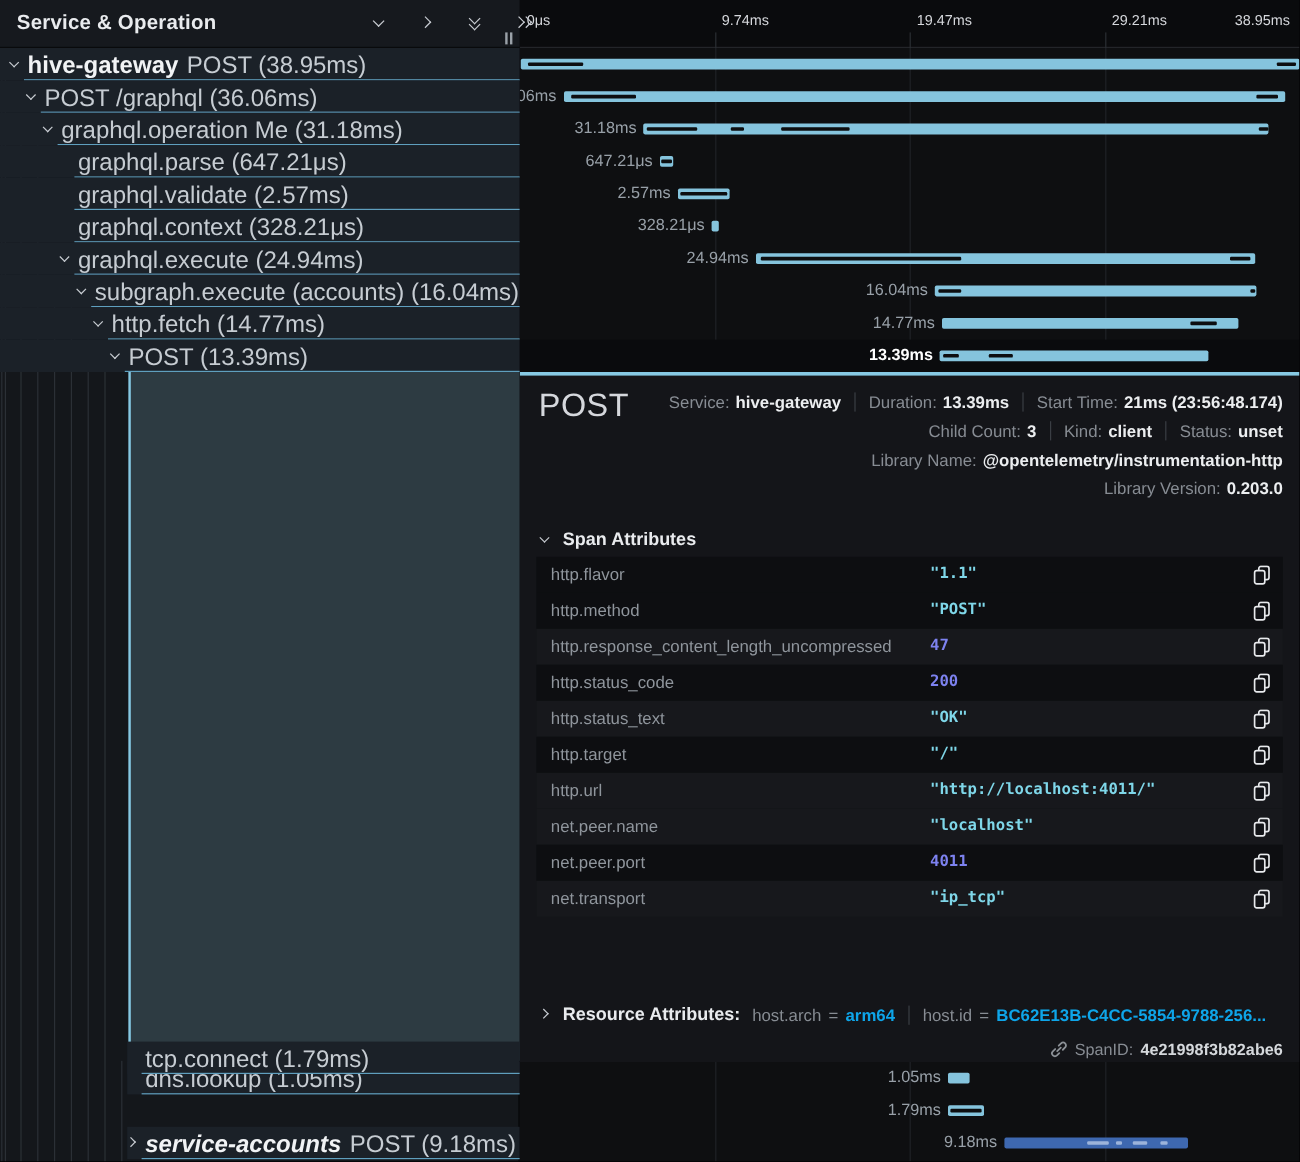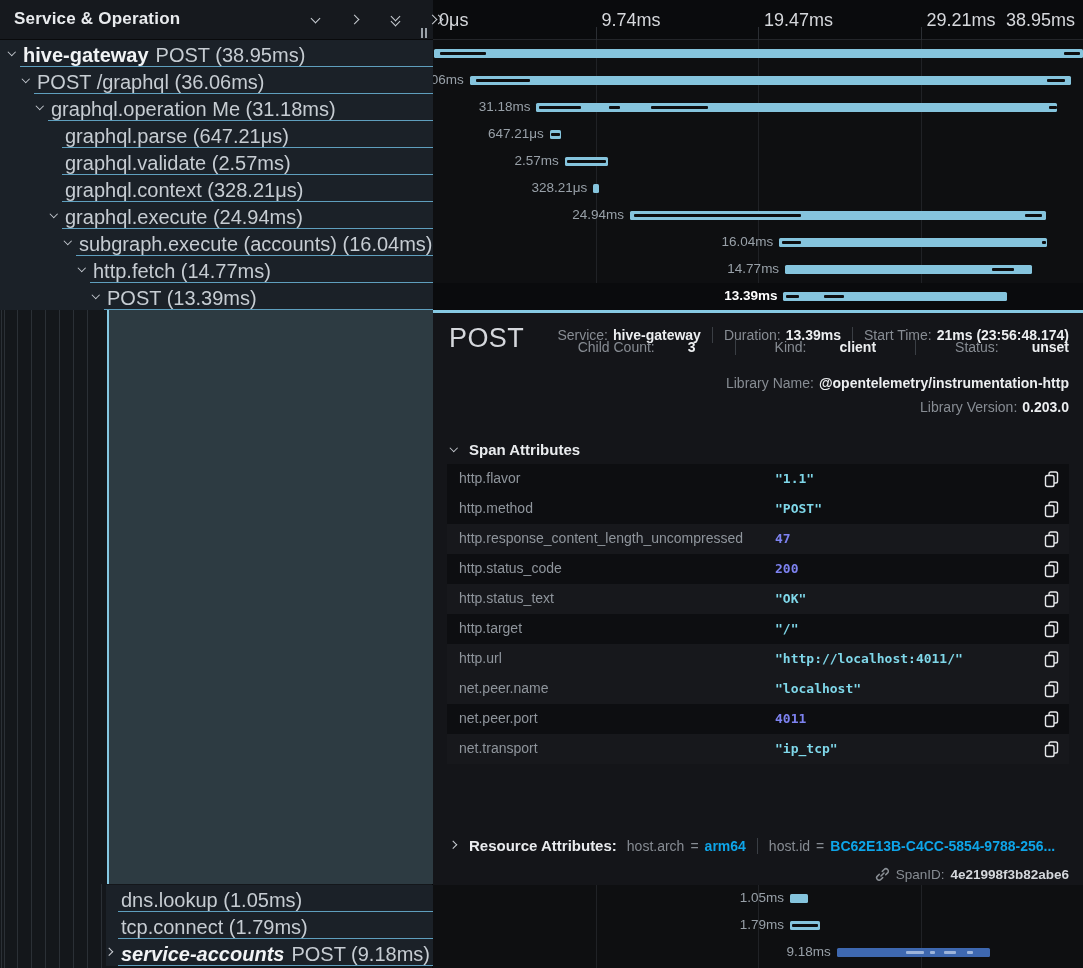--- a/index.html
+++ b/index.html
@@ -35,21 +35,21 @@
   .tree-row .underline{position:absolute;bottom:0;right:0;height:1px;background:var(--row-underline,#5f9fbe);}
   .tree-row .tchev{position:absolute;top:8px;}
   .tree-row .tlabel{position:absolute;top:4px;font-size:20px;color:#c6ccd2;white-space:nowrap;}
   .tree-row .svc{font-weight:700;color:#f1f3f5;margin-right:7px;}
   .tree-row .svc.italic{font-style:italic;}
   .guide{position:absolute;width:1px;background:#2b3036;}
   #detail-block{position:absolute;left:107px;top:310px;width:326px;height:574px;background:#2d3b42;border-left:2px solid var(--accent,#86c9e3);}
   
   #right-panel{position:absolute;left:433px;top:0;width:650px;height:968px;background:#0e0f11;}
   #time-header{position:absolute;left:0;top:0;width:650px;height:40px;background:#0a0b0d;border-bottom:1px solid #232529;}
-  .tick{position:absolute;top:10px;font-size:18px;font-weight:500;color:#d6d8dc;}
+  .tick{position:absolute;top:10px;font-size:12px;font-weight:500;color:#d6d8dc;}
   .htick-line{position:absolute;top:27px;height:13px;width:1px;background:#2b2e33;}
   .gridline{position:absolute;top:40px;bottom:0;width:1px;background:#202226;}
   .tl-row{position:absolute;left:0;width:650px;height:27px;overflow:hidden;}
   .tl-row.selected{background:#0a0b0d;}
   .bar{position:absolute;top:9px;height:9px;border-radius:1.5px;background:var(--bar,#85c4dd);}
   .bar .mark{position:absolute;top:3px;height:3px;border-radius:1px;background:#0d0e10;}
   .dur-label{position:absolute;top:5px;font-size:13.5px;color:#98a0a8;white-space:nowrap;}
   .dur-label.sel{color:#ffffff;font-weight:700;}
   
   #detail-panel{position:absolute;left:0;top:310px;width:650px;height:575px;background:#141519;border-top:3px solid var(--accent,#86c9e3);}
@@ -194,21 +194,21 @@
           <div class="meta-line" style="top: 14px;">
             <span class="mlabel">Service:</span>
             <span class="mvalue">hive-gateway</span>
             <span class="meta-div"></span>
             <span class="mlabel">Duration:</span>
             <span class="mvalue">13.39ms</span>
             <span class="meta-div"></span>
             <span class="mlabel">Start Time:</span>
             <span class="mvalue">21ms (23:56:48.174)</span>
           </div>
-          <div class="meta-line" style="top: 26px; gap: 28px;">
+          <div class="meta-line" style="top: 38px;">
             <span class="mlabel">Child Count:</span>
             <span class="mvalue">3</span>
             <span class="meta-div"></span>
             <span class="mlabel">Kind:</span>
             <span class="mvalue">client</span>
             <span class="meta-div"></span>
             <span class="mlabel">Status:</span>
             <span class="mvalue">unset</span>
           </div>
           <div class="meta-line" style="top: 62px;">
@@ -405,21 +405,21 @@
           <div class="rowbg" style="left: 0px;"></div>
           <div class="underline" style="left: 104px;"></div>
           <span class="tchev chev small down" style="left: 91px;"></span>
           <span class="tlabel" style="left: 107px;"><span class="op">POST (13.39ms)</span></span>
         </div>
         <div class="tree-row" style="top: 885px;">
           <div class="rowbg" style="left: 106px;"></div>
           <div class="underline" style="left: 118px;"></div>
           <span class="tlabel" style="left: 121px;"><span class="op">dns.lookup (1.05ms)</span></span>
         </div>
-        <div class="tree-row" style="top: 912px;">
+        <div class="tree-row" style="top: 868px;">
           <div class="rowbg" style="left: 106px;"></div>
           <div class="underline" style="left: 118px;"></div>
           <span class="tlabel" style="left: 121px;"><span class="op">tcp.connect (1.79ms)</span></span>
         </div>
         <div class="tree-row" style="top: 939px;">
           <div class="rowbg" style="left: 106px;"></div>
           <div class="underline" style="left: 118px;"></div>
           <span class="tchev chev small right" style="left: 105px;"></span>
           <span class="tlabel" style="left: 121px;"><span class="svc italic">service-accounts</span><span class="op">POST (9.18ms)</span></span>
         </div>

